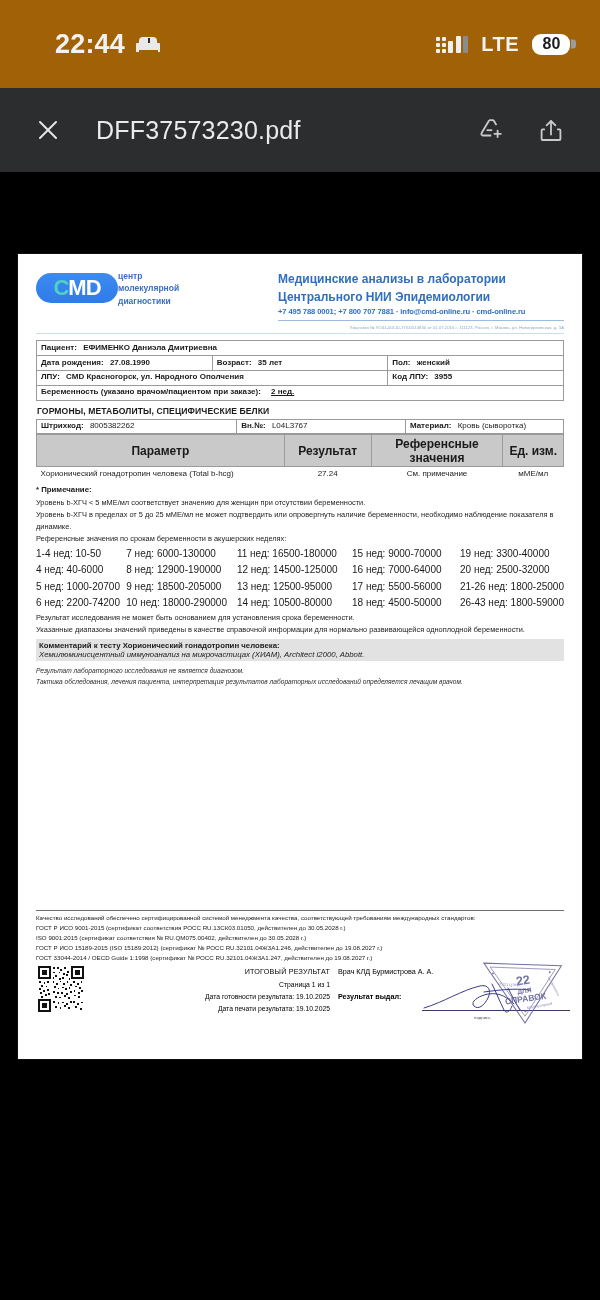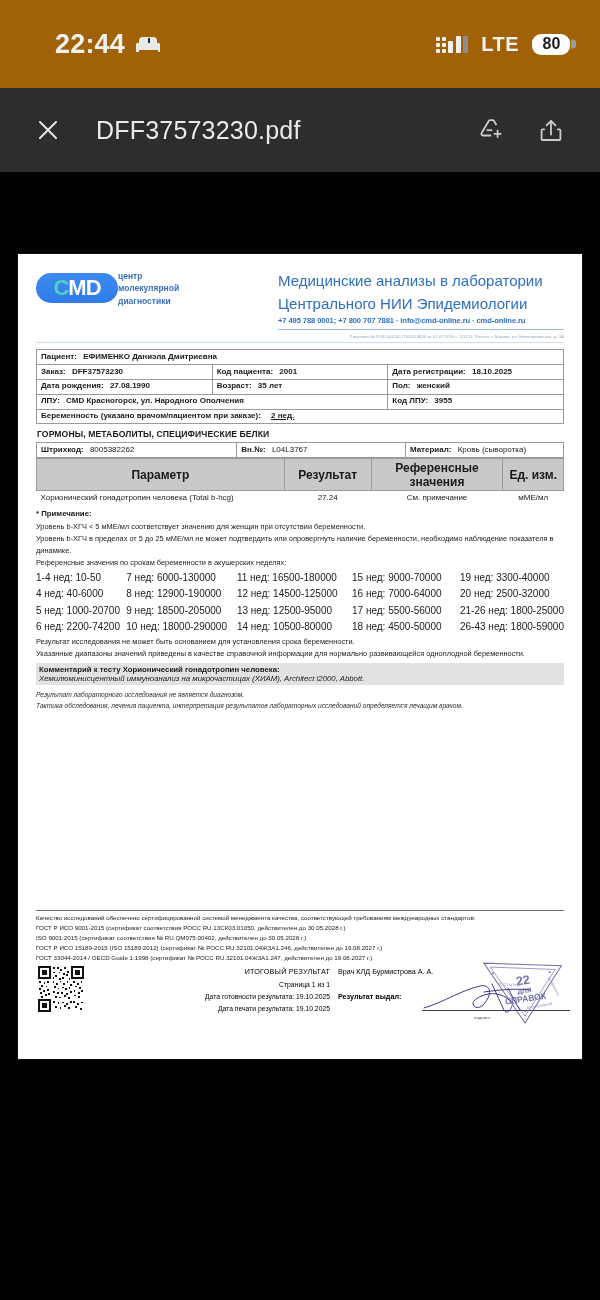--- a/index.html
+++ b/index.html
@@ -87,21 +87,21 @@
   .logo {
     width:82px; height:30px; border-radius:15px; background:#2f80ed;
     display:flex; align-items:center; justify-content:center;
     background:linear-gradient(180deg,#3d8bef 0%,#2f7bea 100%);
   }
   .logo-text { font-size:22px; font-weight:700; letter-spacing:-1px; line-height:1; font-family:"Liberation Sans",sans-serif;}
   .logo-text .c { color:#4fd1c5; }
   .logo-text .md { color:#ffffff; }
   .logo-tag { font-size:8.5px; line-height:1.45; color:#3a6fbf; font-weight:700; }
   .head-right { flex:1; }
-  .head-right .hr1 { font-size:15px; line-height:1.5; color:#2f6fc0; font-weight:400; }
+  .head-right .hr1 { font-size:12px; line-height:1.5; color:#2f6fc0; font-weight:700; }
   .head-right .hr2 { font-size:7.6px; line-height:1.5; color:#2f6fc0; font-weight:700; letter-spacing:-.1px;}
   .lic {
     margin-top:4px; font-size:4.1px; color:#8aa4c8; text-align:right;
     letter-spacing:.1px; transform-origin:right;
   }
   .head-rule { border-top:1px solid #9bbbe0; margin: 3px 0 0 0; }
   .head-rule2 { border-top:1px solid #c9dcf0; margin: 3px 0 6px 0; }
 
   
   table.grid { width:100%; border-collapse:collapse; table-layout:fixed;padding-left:36px; }
@@ -242,34 +242,20 @@
           </div>
         </div>
         <div class="head-rule2"></div>
 
         <table class="grid">
           <tbody>
               <tr>
             <td colspan="3">
               <b>Пациент:</b>
               <b style="margin-left: 4px;">ЕФИМЕНКО Даниэла Дмитриевна</b>
-            </td>
-          </tr>
-          <tr>
-            <td>
-              <b>Заказ:</b>
-              <b style="margin-left: 4px;">DFF37573230</b>
-            </td>
-            <td>
-              <b>Код пациента:</b>
-              <b style="margin-left: 4px;">2001</b>
-            </td>
-            <td>
-              <b>Дата регистрации:</b>
-              <b style="margin-left: 4px;">18.10.2025</b>
             </td>
           </tr>
           <tr>
             <td>
               <b>Дата рождения:</b>
               <b style="margin-left: 4px;">27.08.1990</b>
             </td>
             <td>
               <b>Возраст:</b>
               <b style="margin-left: 4px;">35 лет</b>

